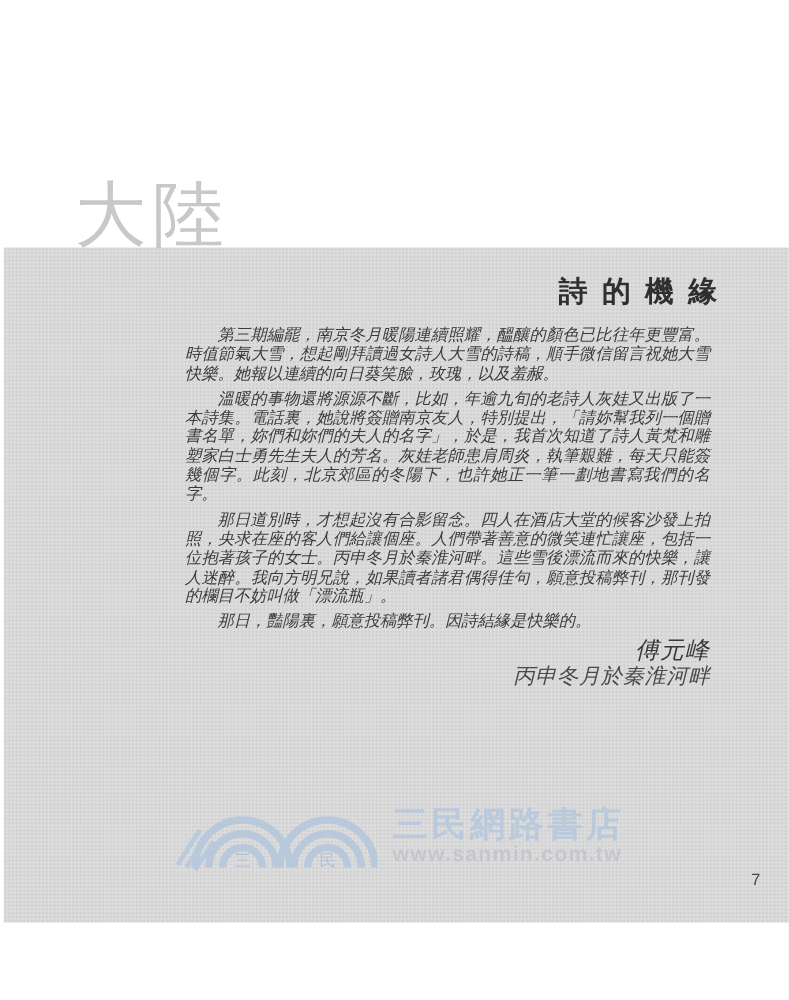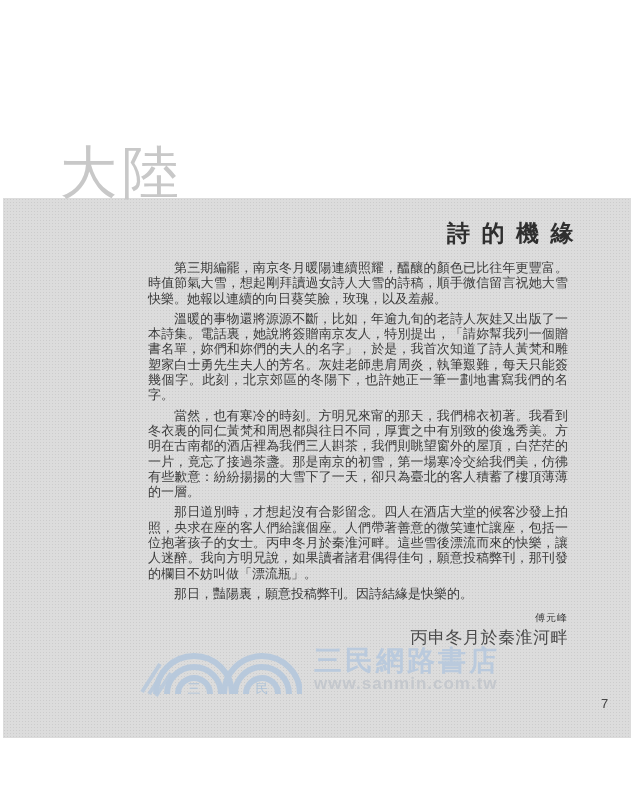--- a/index.html
+++ b/index.html
@@ -22,25 +22,25 @@
     background-size:3px 3px;
     z-index:1;
   }
   .page-title{
     position:absolute;top:20px;right:46px;margin:0;
     font-size:23px;font-weight:bold;color:#2f2f2f;letter-spacing:.5em;
   }
   .body-text{
     position:absolute;left:145px;top:62px;width:420px;
     font-size:13px;line-height:15.3px;color:#3b3b3b;
-    text-align:justify;text-justify:inter-ideograph;
+    text-align:justify;text-justify:inter-ideograph;font-style:italic;
   }
   .body-text p{margin:0 0 5px 0;text-indent:2em;}
   .sig-block{margin-top:9px;text-align:right;}
-  .author-signature{font-size:10px;color:#383838;letter-spacing:1px;text-align:right;}
+  .author-signature{font-size:19px;color:#383838;letter-spacing:1px;text-align:right;}
   .signature-date{font-size:17px;color:#4a4a4a;margin-top:4px;letter-spacing:.5px;}
   
   .watermark{
     position:absolute;left:137px;top:444px;display:flex;align-items:center;gap:12px;
     opacity:.9;pointer-events:none;
   }
   .wm-text{display:flex;flex-direction:column;align-items:flex-start;}
   .wm-store{
     font-size:28px;line-height:1.05;color:#b7c9de;letter-spacing:3px;font-weight:bold;
   }
@@ -60,21 +60,20 @@
 
   <div class="section-label">大陸</div>
 
   <div class="scan-area">
 
     <h1 class="page-title">詩的機緣</h1>
 
     <div class="body-text">
       <p>第三期編罷，南京冬月暖陽連續照耀，醞釀的顏色已比往年更豐富。時值節氣大雪，想起剛拜讀過女詩人大雪的詩稿，順手微信留言祝她大雪快樂。她報以連續的向日葵笑臉，玫瑰，以及羞赧。</p>
       <p>溫暖的事物還將源源不斷，比如，年逾九旬的老詩人灰娃又出版了一本詩集。電話裏，她說將簽贈南京友人，特別提出，「請妳幫我列一個贈書名單，妳們和妳們的夫人的名字」，於是，我首次知道了詩人黃梵和雕塑家白士勇先生夫人的芳名。灰娃老師患肩周炎，執筆艱難，每天只能簽幾個字。此刻，北京郊區的冬陽下，也許她正一筆一劃地書寫我們的名字。</p>
-      <p>當然，也有寒冷的時刻。方明兄來甯的那天，我們棉衣初著。我看到冬衣裏的同仁黃梵和周恩都與往日不同，厚實之中有別致的俊逸秀美。方明在古南都的酒店裡為我們三人斟茶，我們則眺望窗外的屋頂，白茫茫的一片，竟忘了接過茶盞。那是南京的初雪，第一場寒冷交給我們美，仿彿有些歉意：紛紛揚揚的大雪下了一天，卻只為臺北的客人積蓄了樓頂薄薄的一層。</p>
       <p>那日道別時，才想起沒有合影留念。四人在酒店大堂的候客沙發上拍照，央求在座的客人們給讓個座。人們帶著善意的微笑連忙讓座，包括一位抱著孩子的女士。丙申冬月於秦淮河畔。這些雪後漂流而來的快樂，讓人迷醉。我向方明兄說，如果讀者諸君偶得佳句，願意投稿弊刊，那刊發的欄目不妨叫做「漂流瓶」。</p>
       <p>那日，豔陽裏，願意投稿弊刊。因詩結緣是快樂的。</p>
 
       <div class="sig-block">
         <div class="author-signature">傅元峰</div>
         <div class="signature-date">丙申冬月於秦淮河畔</div>
       </div>
     </div>
 
     <div class="watermark">

